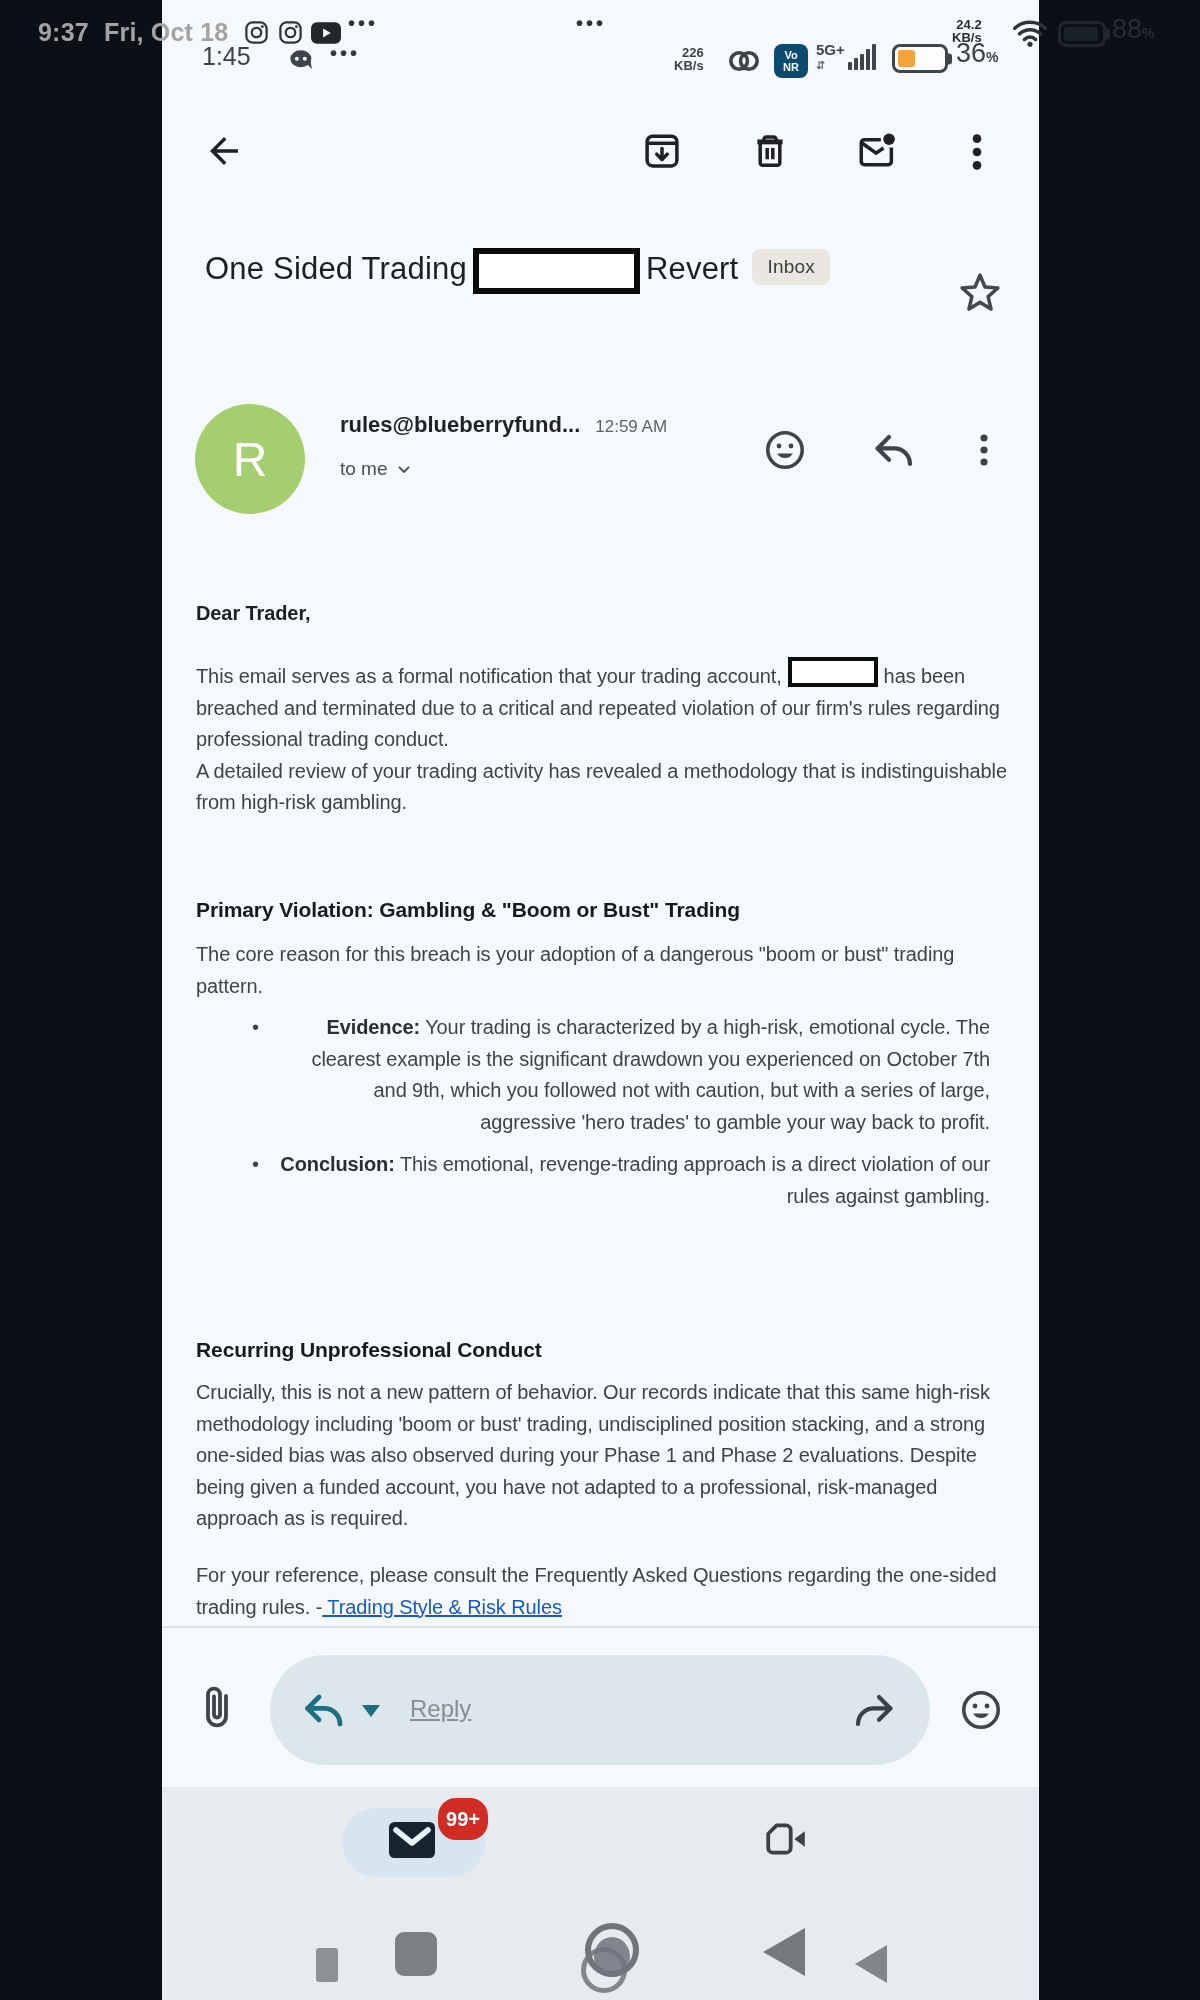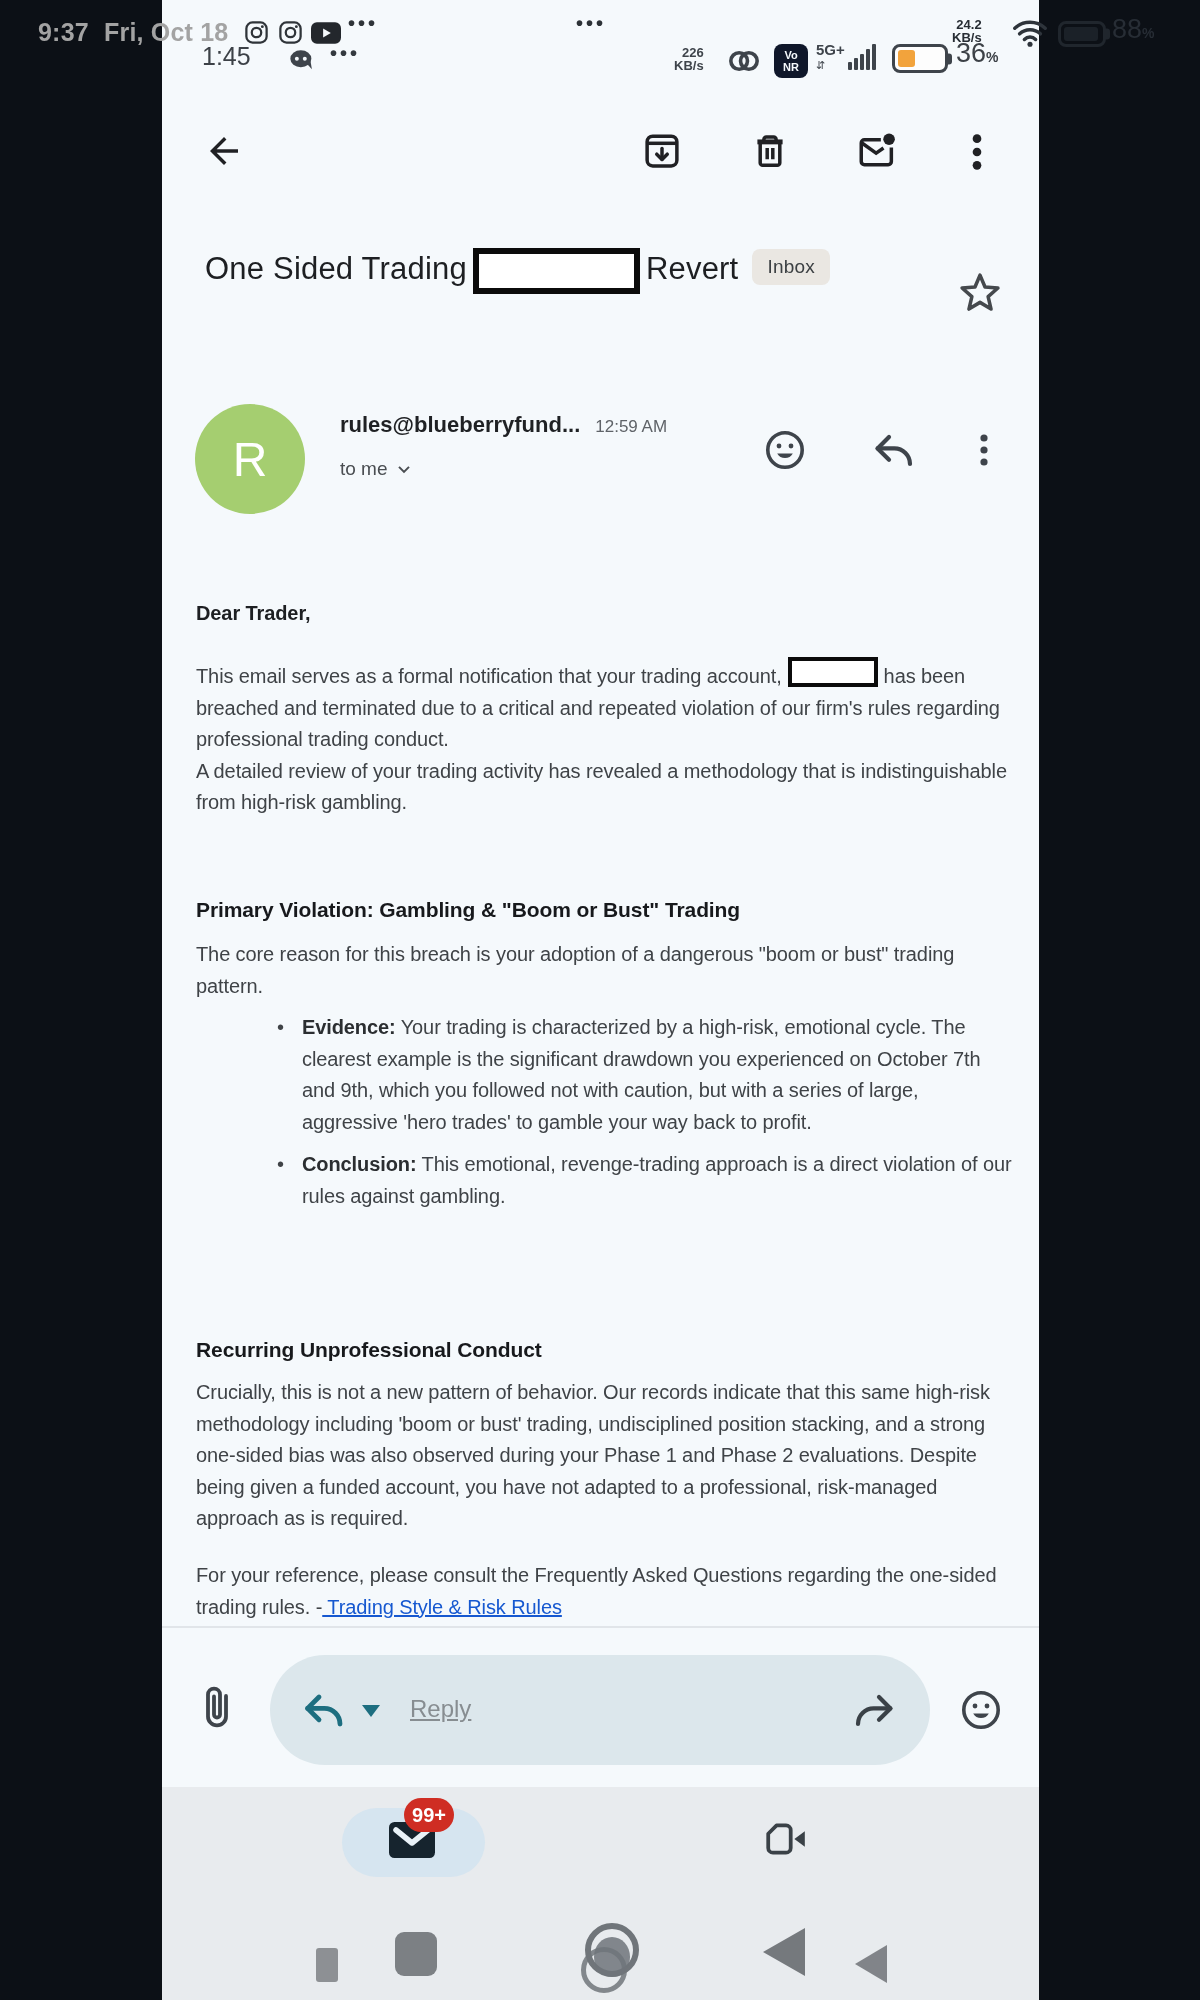--- a/index.html
+++ b/index.html
@@ -7,21 +7,21 @@
          font-family:"Liberation Sans",sans-serif;overflow:hidden;}
   .abs{position:absolute;}
   
   .shot{position:absolute;left:162px;top:0;width:877px;height:2000px;background:#f5f9fc;}
   
   .o-time{font-size:25px;font-weight:700;color:#a3a3a3;letter-spacing:.2px;}
   .i-time{font-size:25px;font-weight:500;color:#3c4147;}
   .dots{font-size:20px;font-weight:700;color:#34393f;letter-spacing:3px;}
   .speed{font-size:13px;font-weight:700;line-height:13px;color:#3e444b;text-align:right;}
   .speed.dim{color:#272d34;}
-  .vonr{width:34px;height:34px;border-radius:8px;background:#0f172a;color:#f5f9fc;
+  .vonr{width:34px;height:34px;border-radius:8px;background:#0c4a6e;color:#f5f9fc;
         font-size:11px;font-weight:700;line-height:12px;text-align:center;padding-top:5px;box-sizing:border-box;}
   .net5g{font-size:15px;font-weight:700;color:#3e444b;line-height:15px;}
   .netarrows{font-size:11px;color:#3e444b;line-height:11px;}
   .sigbars{display:flex;align-items:flex-end;gap:2px;height:26px;}
   .sigbars i{display:block;width:4px;background:#3e444b;border-radius:1px;}
   .batt{box-sizing:border-box;border:3px solid #3e444b;border-radius:8px;background:#fdfdfd;position:relative;}
   .batt .fill{position:absolute;left:3px;top:3px;bottom:3px;border-radius:3px;}
   .batt .nub{position:absolute;right:-7px;top:50%;transform:translateY(-50%);width:4px;height:11px;border-radius:0 3px 3px 0;background:#3e444b;}
   .batt.dark{border-color:#20262d;background:transparent;}
   .batt.dark .fill{background:#1b2128;}
@@ -40,21 +40,21 @@
           display:flex;align-items:center;justify-content:center;font-size:48px;}
   .sender-email{font-size:22px;font-weight:700;color:#1f2124;}
   .sender-time{font-size:17px;color:#5f6368;}
   .tome{font-size:19px;color:#4a4e52;display:flex;align-items:center;gap:6px;}
   
   .body{font-size:20px;line-height:31.5px;color:#3f4347;letter-spacing:-.1px;width:812px;}
   .body .blk{position:absolute;left:0;width:812px;}
   .h{font-weight:700;color:#17191c;font-size:21px;}
   .b{font-weight:700;color:#2b2e31;}
   .greet{font-weight:700;color:#1d1f22;}
-  .bullet{position:absolute;left:106px;width:713px;}
+  .bullet{position:absolute;left:81px;width:713px;text-align:right;}
   .bullet::before{content:"•";position:absolute;left:-25px;top:0;color:#3f4347;}
   .maillink{color:#1658d0;text-decoration:underline;}
   .divider{position:absolute;left:0;width:877px;height:2px;background:#e1e5e9;}
   
   .pill{position:absolute;background:#dce7ec;border-radius:56px;}
   .reply-ph{font-size:24px;color:#878d91;}
   .caret-down{width:0;height:0;border-left:9px solid transparent;border-right:9px solid transparent;border-top:12px solid #1d6e80;}
   
   .bottombar{position:absolute;left:0;top:1787px;width:877px;height:213px;background:#e8ebee;}
   .mailpill{position:absolute;background:#d6e5f0;border-radius:36px;}
@@ -254,21 +254,21 @@
     </div>
 
     <div class="bottombar">
       <div class="mailpill" style="left:180px;top:21px;width:143px;height:69px;"></div>
       <div class="abs" style="left:227px;top:35px;">
         <svg width="46" height="36" viewBox="0 0 46 36">
             <rect width="46" height="36" rx="5.5" fill="#16242e"></rect>
             <path d="M7 8l16 13L39 8" stroke="#e9f2f8" stroke-width="5.5" fill="none" stroke-linecap="round" stroke-linejoin="round"></path>
           </svg>
       </div>
-      <div class="navbadge" style="left:242px;top:11px;width:50px;height:34px;">99+</div>
+      <div class="navbadge" style="left:276px;top:11px;width:50px;height:42px;">99+</div>
       <div class="abs icon-btn" style="left:601px;top:33px;">
         <svg width="46" height="38" viewBox="0 0 44 34">
             <path d="M13 4h9a4.5 4.5 0 0 1 4.5 4.5v17A4.5 4.5 0 0 1 22 30H9.5A4.5 4.5 0 0 1 5 25.5V12z" fill="none" stroke="#3a4147" stroke-width="3.6" stroke-linejoin="round"></path>
             <path d="M30 17l10-7.5v15z" fill="#3a4147"></path>
           </svg>
       </div>
 
       <div class="sq" style="left:154px;top:161px;width:22px;height:34px;border-radius:3px;opacity:.85;"></div>
       <div class="sq" style="left:233px;top:145px;width:42px;height:44px;border-radius:9px;"></div>
 

